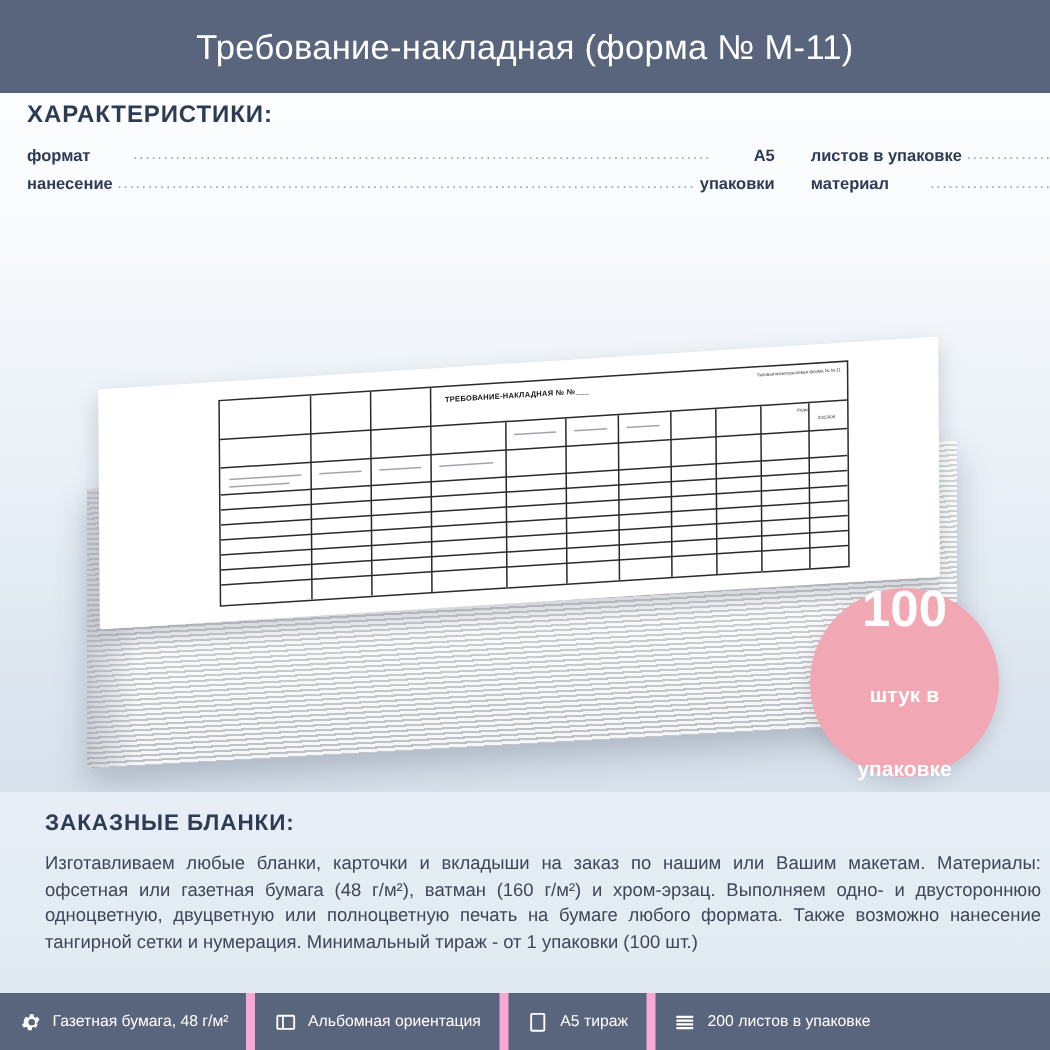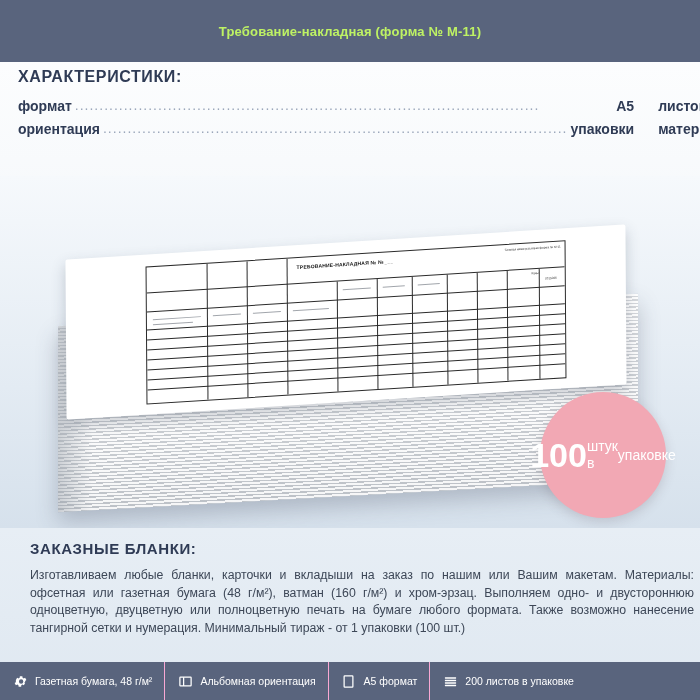--- a/index.html
+++ b/index.html
@@ -23,23 +23,23 @@
     position: absolute;
     top: 0; left: 0;
     width: 700px;
     height: 62px;
     background: #59647d;
     display: flex;
     align-items: center;
     justify-content: center;
   }
   .header-title {
-    color: #bef264;
-    font-size: 13px;
-    font-weight: bold;
+    color: #ffffff;
+    font-size: 23px;
+    font-weight: normal;
     letter-spacing: 0.2px;
   }
 
   
   .specs {
     position: absolute;
     top: 68px;
     left: 18px;
     width: 664px;
   }
@@ -51,25 +51,26 @@
     margin-bottom: 12px;
   }
   .spec-grid {
     display: flex;
     gap: 24px;
   }
   .spec-col { flex: 1; }
   .spec-row {
     display: flex;
     align-items: baseline;
-    font-size: 14px;
+    font-size: 11px;
     color: #2f3b55;
     font-weight: bold;
     margin-bottom: 7px;
     white-space: nowrap;
+    text-align: center;
   }
   .spec-label { flex: 0 0 auto; }
   .spec-dots {
     flex: 1 1 auto;
     overflow: hidden;
     margin: 0 3px;
     color: #9aa6ba;
     font-weight: normal;
     letter-spacing: 1px;
     position: relative;
@@ -185,33 +186,34 @@
   .badge {
     position: absolute;
     right: 34px;
     bottom: 10px;
     width: 126px;
     height: 126px;
     border-radius: 50%;
     background: #f2a8b4;
     color: #ffffff;
     display: flex;
-    flex-direction: row;
+    flex-direction: column;
     align-items: center;
     justify-content: center;
     box-shadow: 0 4px 12px rgba(80,60,70,0.18);
+    gap: 32px;
   }
   .badge-number {
     font-size: 34px;
     font-weight: bold;
     line-height: 34px;
   }
   .badge-line1, .badge-line2 {
     font-size: 14px;
-    font-weight: normal;
+    font-weight: bold;
     line-height: 17px;
   }
 
   
   .order {
     position: absolute;
     top: 540px;
     left: 18px;
     width: 664px;
     margin-left: 12px;
@@ -242,21 +244,21 @@
   }
   .f-item {
     display: flex;
     align-items: center;
     height: 100%;
     padding: 0 12px;
     color: #ffffff;
     font-size: 10.5px;
     white-space: nowrap;
   }
-  .f-item + .f-item { border-left: 1px solid #f9a8d4; }
+  .f-item + .f-item { border-left: 6px solid #f9a8d4; }
   .f-icon {
     width: 16px; height: 16px;
     margin-right: 7px;
     display: inline-flex;
     align-items: center;
     justify-content: center;
   }
   .f-icon svg { display: block; }
 </style>
 </head>
@@ -272,21 +274,21 @@
     <div class="specs-title">ХАРАКТЕРИСТИКИ:</div>
     <div class="spec-grid">
 
       <div class="spec-col">
         <div class="spec-row">
           <span class="spec-label">формат</span>
           <span class="spec-dots">...............................................................................................</span>
           <span class="spec-value">A5</span>
         </div>
         <div class="spec-row">
-          <span class="spec-label">ориентация</span>
+          <span class="spec-label">нанесение</span>
           <span class="spec-dots">...............................................................................................</span>
           <span class="spec-value">упаковки</span>
         </div>
       </div>
 
       <div class="spec-col">
         <div class="spec-row">
           <span class="spec-label">листов в упаковке</span>
           <span class="spec-dots">...............................................................................................</span>
 
@@ -383,21 +385,21 @@
       </span>
       <span>Альбомная ориентация</span>
     </div>
 
     <div class="f-item">
       <span class="f-icon">
         <svg width="15" height="15" viewBox="0 0 24 24" fill="none" stroke="#ffffff" stroke-width="2">
           <rect x="5" y="3" width="14" height="18" rx="1"></rect>
         </svg>
       </span>
-      <span>A5 формат</span>
+      <span>A5 тираж</span>
     </div>
 
     <div class="f-item">
       <span class="f-icon">
         <svg width="15" height="15" viewBox="0 0 24 24" fill="#ffffff">
           <rect x="3" y="5" width="18" height="2.5" rx="0.6"></rect>
           <rect x="3" y="9" width="18" height="2.5" rx="0.6"></rect>
           <rect x="3" y="13" width="18" height="2.5" rx="0.6"></rect>
           <rect x="3" y="17" width="18" height="2.5" rx="0.6"></rect>
         </svg>

